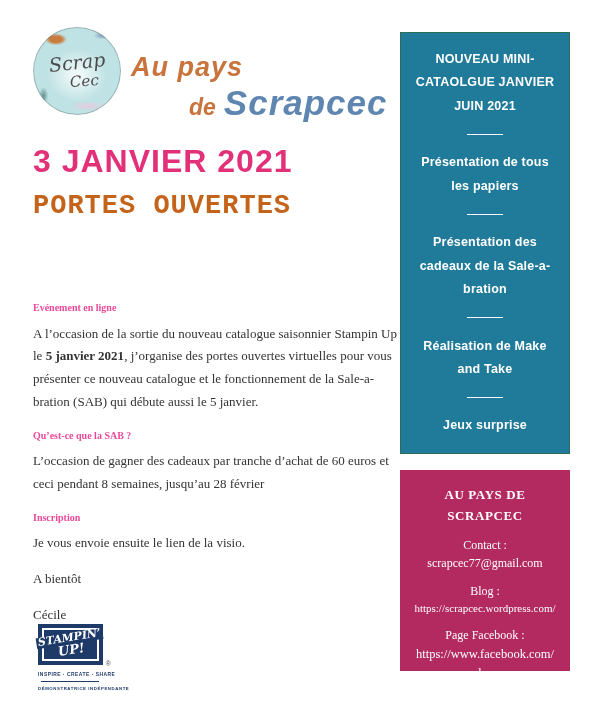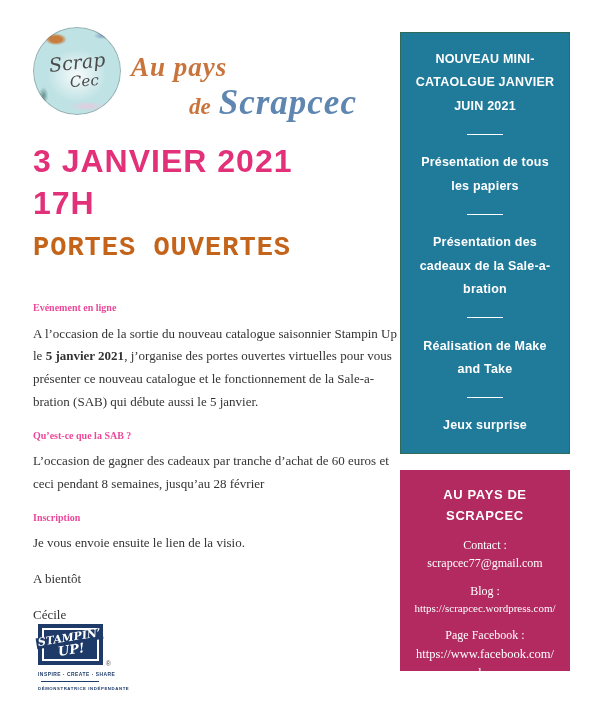--- a/index.html
+++ b/index.html
@@ -19,21 +19,21 @@
       radial-gradient(closest-side at 62% 90%, rgba(233,200,222,0.9) 0%, rgba(233,200,222,0) 55%),
       #bfe2e4;
     box-shadow:inset 0 0 0 1px rgba(80,80,80,0.35);
   }
   .logo-circle .lc-text{
     position:absolute;inset:0;display:flex;flex-direction:column;align-items:center;justify-content:center;
     font-family:"DejaVu Serif",serif;font-style:italic;color:#4a4a4a;line-height:1.1;
   }
   .lc-line1{font-size:19px;transform:rotate(-6deg);}
   .lc-line2{font-size:15px;margin-left:14px;transform:rotate(-4deg);}
-  .brand{margin-left:10px;font-family:Liberation Serif, serif;font-style:italic;font-weight:bold;line-height:1;margin-top:32px;}
+  .brand{margin-left:10px;font-family:Liberation Sans, sans-serif;font-style:italic;font-weight:bold;line-height:1;margin-top:32px;}
   .brand-line1{font-size:27px;color:#c8743c;letter-spacing:1px;}
   .brand-line2{margin-top:4px;padding-left:58px;display:flex;align-items:baseline;}
   .brand-de{font-size:23px;color:#c8743c;margin-right:8px;}
   .brand-name{font-size:35px;color:#5e86b0;letter-spacing:1px;}
   
   .title-block{position:absolute;left:33px;top:140px;width:372px;font-family:"Liberation Sans",sans-serif;font-weight:bold;}
   .title-date{font-size:32px;color:#e23179;letter-spacing:1px;line-height:1.32;}
   .title-event{font-size:27px;color:#c4641a;letter-spacing:1px;line-height:1.25;margin-top:8px;font-family:Liberation Mono, monospace;}
   
   .body-copy{position:absolute;left:33px;top:286px;width:372px;font-size:13px;line-height:1.75;color:#333;}
@@ -70,21 +70,21 @@
     padding:14px 12px;text-align:center;
     font-family:"Liberation Sans",sans-serif;font-weight:bold;font-size:12.5px;color:#ffffff;gap:15px;
   }
   .sidebar .sb-item{line-height:1.85;letter-spacing:0.2px;}
   .sb-divider{width:36px;height:1px;background:#ffffff;}
   
   .contact{
     position:absolute;left:400px;top:470px;width:170px;height:201px;box-sizing:border-box;
     background:#b22a60;color:#ffffff;text-align:center;padding:15px 8px 0;
   }
-  .contact-title{font-family:Liberation Sans, sans-serif;font-weight:bold;font-size:13px;letter-spacing:0.6px;line-height:1.6;}
+  .contact-title{font-family:Liberation Serif, serif;font-weight:bold;font-size:13px;letter-spacing:0.6px;line-height:1.6;}
   .contact-line{font-family:"Liberation Serif",serif;font-size:12px;line-height:1.55;}
   .contact-group{margin-top:9px;}
   .contact-url-small{font-size:11px;}
   .contact-url{font-size:12.5px;}
   a{color:inherit;text-decoration:none;}
   .body-copy a{color:#3d7e8c;text-decoration:underline;}
 </style>
 </head>
 <body>
 
@@ -102,21 +102,20 @@
       <div class="brand-line2">
         <span class="brand-de">de</span>
         <span class="brand-name">Scrapcec</span>
       </div>
     </div>
   </div>
 
   <div class="title-block">
     <div class="title-date">
       <div>3 JANVIER 2021</div>
-      <div>17H</div>
     </div>
     <div class="title-event">
       <div>PORTES OUVERTES</div>
     </div>
   </div>
 
   <div class="body-copy">
     <h3>Evénement en ligne</h3>
     <p><span>A l’occasion de la sortie du nouveau catalogue saisonnier Stampin Up le </span><b>5 janvier 2021</b><span>, j’organise des portes ouvertes virtuelles pour vous présenter ce nouveau catalogue et le fonctionnement de la Sale-a-bration (SAB) qui débute aussi le 5 janvier.</span></p>
     <h3>Qu’est-ce que la SAB ?</h3>

